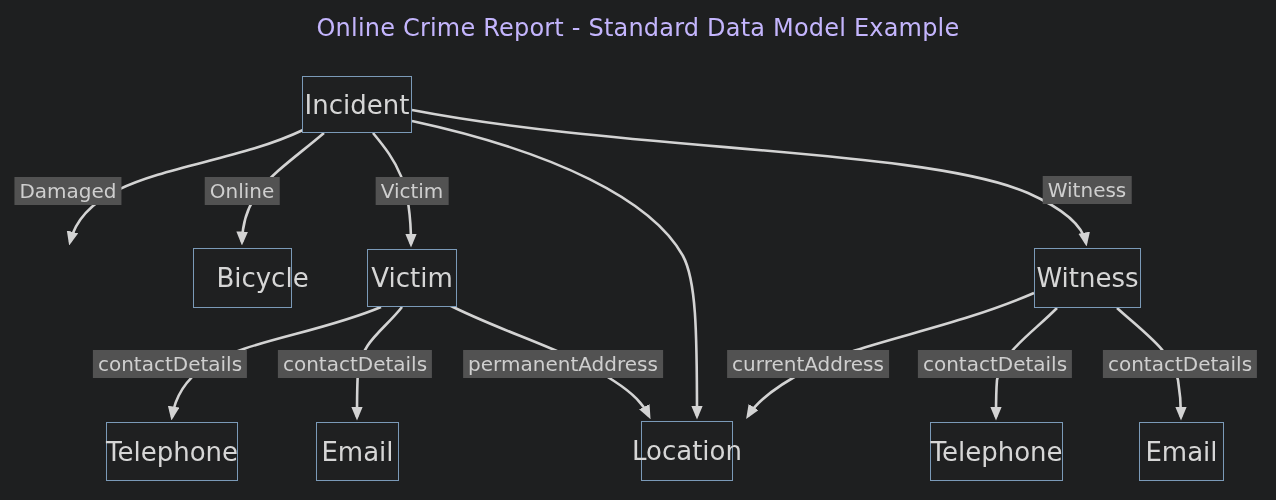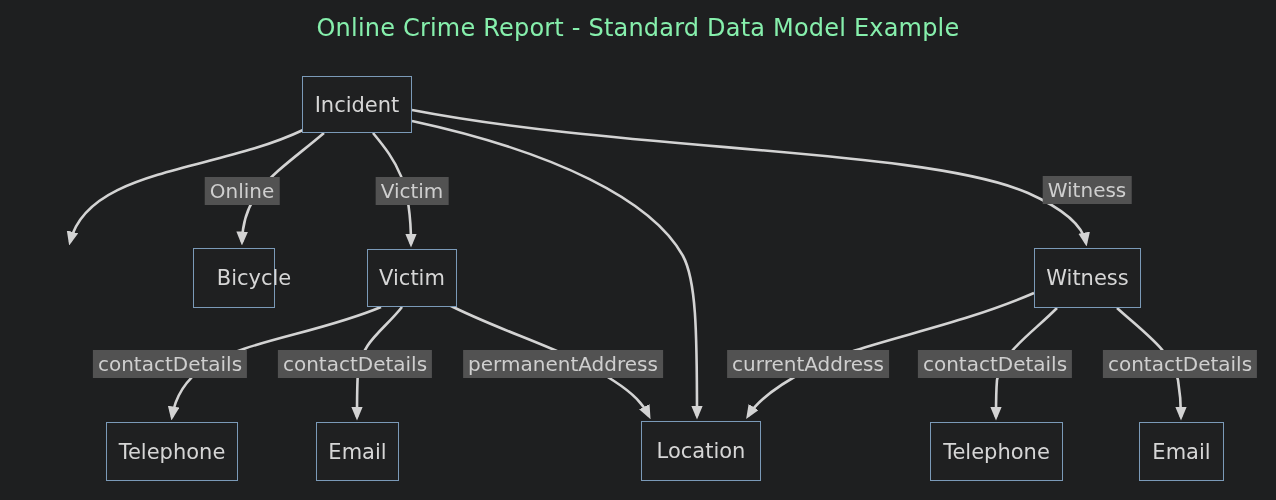--- a/index.html
+++ b/index.html
@@ -15,40 +15,40 @@
     font-family: "DejaVu Sans", "Liberation Sans", sans-serif;
     overflow: hidden;
   }
   #title {
     position: absolute;
     top: 14px;
     left: 0;
     width: 100%;
     text-align: center;
     font-size: 24px;
-    color: #86efac;
+    color: #c4b5fd;
     letter-spacing: 0.2px;
   }
   svg.edge-layer {
     position: absolute;
     top: 0;
     left: 0;
   }
   svg.edge-layer path.edge {
     fill: none;
     stroke: #d3d3d3;
     stroke-width: 2.6px;
   }
   .node {
     position: absolute;
     box-sizing: border-box;
     background: #1f2021;
     border: 1.4px solid #7b9ab8;
     color: #d6d6d6;
-    font-size: 21px;
+    font-size: 26px;
     display: flex;
     align-items: center;
     justify-content: center;
     white-space: nowrap;
   }
   .edge-label {
     position: absolute;
     transform: translate(-50%, -50%);
     background: #525252;
     color: #cfcfcf;
@@ -77,33 +77,34 @@
     <path class="edge" d="M 412,110 C 630,152 925,148 1028,193 C 1066,210 1083,226 1086,243" marker-end="url(#arrow)"></path>
     <path class="edge" d="M 412,121 C 555,152 652,200 683,256 C 696,280 697,330 697,416" marker-end="url(#arrow)"></path>
     <path class="edge" d="M 381,307 C 320,333 243,341 204,367 C 184,381 175,398 172,417" marker-end="url(#arrow)"></path>
     <path class="edge" d="M 402,307 C 384,330 361,342 358,372 C 357,385 357,400 357,417" marker-end="url(#arrow)"></path>
     <path class="edge" d="M 447,304 C 506,334 566,349 614,381 C 634,394 643,404 649,416" marker-end="url(#arrow)"></path>
     <path class="edge" d="M 1034,293 C 948,330 863,341 809,369 C 780,384 758,400 748,416" marker-end="url(#arrow)"></path>
     <path class="edge" d="M 1057,308 C 1030,335 1002,352 997,380 C 996,392 996,405 996,417" marker-end="url(#arrow)"></path>
     <path class="edge" d="M 1117,308 C 1147,335 1172,352 1178,380 C 1180,392 1181,405 1181,417" marker-end="url(#arrow)"></path>
   </svg>
 
+  <div class="edge-label" style="left:68px;   top:191px;">Damaged</div>
   <div class="edge-label" style="left:242px;  top:191px;">Online</div>
   <div class="edge-label" style="left:412px;  top:191px;">Victim</div>
   <div class="edge-label" style="left:1087px; top:190px;">Witness</div>
   <div class="edge-label" style="left:170px;  top:364px;">contactDetails</div>
   <div class="edge-label" style="left:355px;  top:364px;">contactDetails</div>
   <div class="edge-label" style="left:808px;  top:364px;">currentAddress</div>
   <div class="edge-label" style="left:563px;  top:364px;">permanentAddress</div>
   <div class="edge-label" style="left:995px;  top:364px;">contactDetails</div>
   <div class="edge-label" style="left:1180px; top:364px;">contactDetails</div>
 
   <div class="node" style="left:302px;  top:76px;  width:110px; height:57px;">Incident</div>
-  <div class="node" style="left:193px;  top:248px; width:82px;  height:60px;padding-left:40px;">Bicycle</div>
+  <div class="node" style="left:193px;  top:248px; width:99px;  height:60px;padding-left:40px;">Bicycle</div>
   <div class="node" style="left:367px;  top:249px; width:90px;  height:58px;">Victim</div>
   <div class="node" style="left:1034px; top:248px; width:107px; height:60px;">Witness</div>
   <div class="node" style="left:106px;  top:422px; width:132px; height:59px;">Telephone</div>
   <div class="node" style="left:316px;  top:422px; width:83px;  height:59px;">Email</div>
-  <div class="node" style="left:641px;  top:421px; width:120px; height:60px;">Location</div>
+  <div class="node" style="left:641px;  top:421px; width:92px; height:60px;">Location</div>
   <div class="node" style="left:930px;  top:422px; width:133px; height:59px;">Telephone</div>
   <div class="node" style="left:1139px; top:422px; width:85px;  height:59px;">Email</div>
 
 </div>
 
 </body></html>

